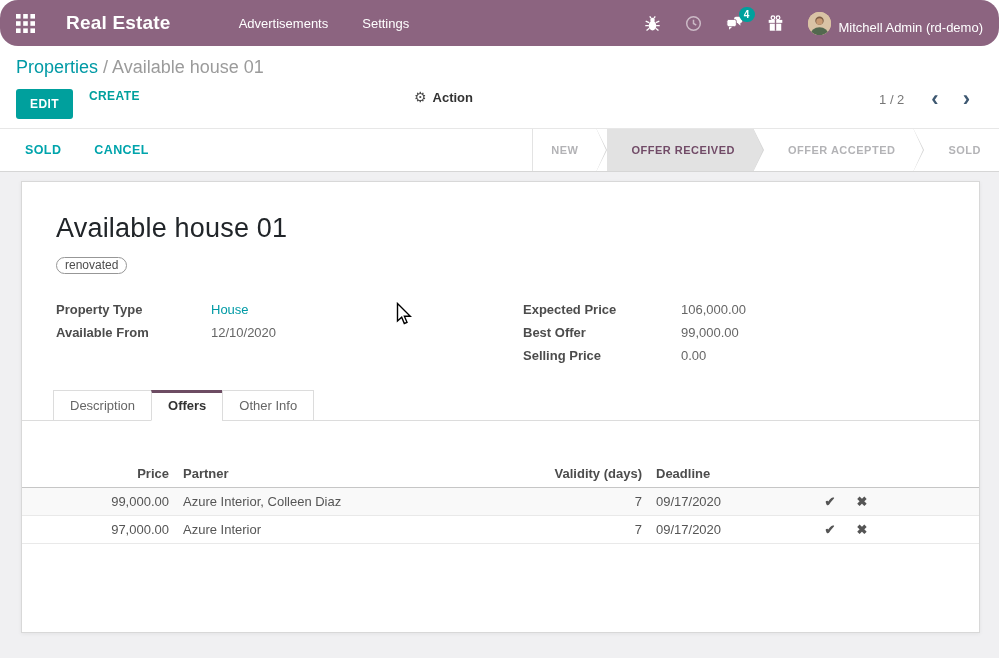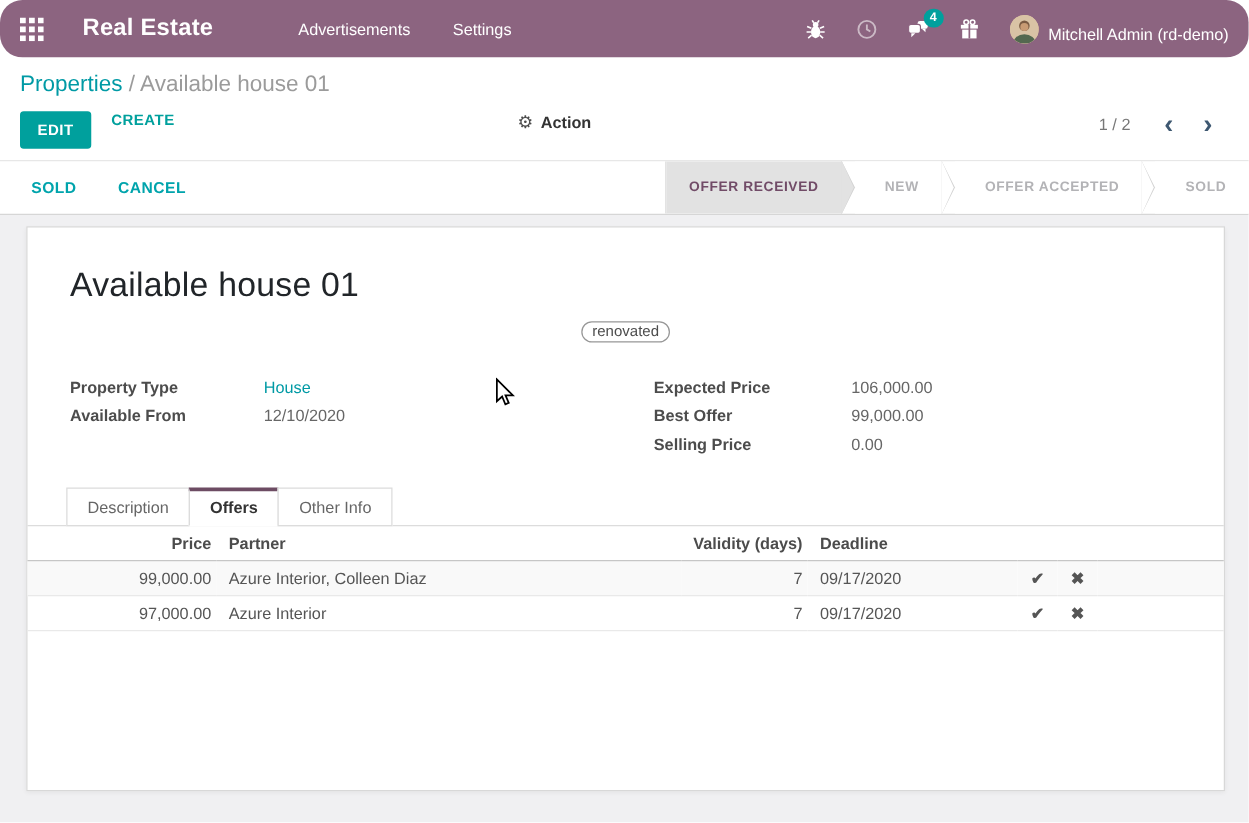--- a/index.html
+++ b/index.html
@@ -80,21 +80,21 @@
   .step.active:not(:last-child)::after { border-left-color:#e2e2e2; }
 
   
   .content { background:#f0f0f2; height:486px; padding:9px 19px 25px 21px; }
   .sheet {
     background:#fff; border:1px solid #d8d8d8; box-shadow:0 1px 4px rgba(0,0,0,.06);
     height:452px; display:flex; flex-direction:column;
   }
   .sheet-top { padding:31px 34px 0 34px; }
   .record-title { font-size:27px; color:#212529; font-weight:400; letter-spacing:.2px; }
-  .tag-row { margin-top:13px;text-align:center; }
+  .tag-row { margin-top:13px; }
   .tag-pill {
     display:inline-block; border:1px solid #979797; border-radius:10px; padding:0px 8px 1px 8px;
     font-size:12px; color:#4c4c4c; background:#fff;
   }
   .field-grid { display:grid; grid-template-columns:447px 1fr; margin-top:28px; }
   .field-col { display:grid; row-gap:8px; align-content:start; }
   .field-row { display:grid; grid-template-columns:155px auto; align-items:baseline; }
   .field-col.right .field-row { grid-template-columns:158px auto;padding-left:20px; }
   .field-label { font-weight:bold; color:#4c4c4c; font-size:13px; }
   .field-value { color:#666; font-size:13px; }
@@ -105,21 +105,21 @@
   .tab {
     background:#fff; border:1px solid #dcdcdc; margin-bottom:-1px; margin-right:-1px;
     padding:7px 16px 7px 16px; font-size:13px; color:#666; cursor:pointer;
   }
   .tab.active {
     border-top:3px solid #6d4c63; padding-top:5px; border-bottom:1px solid #fff;
     color:#333; font-weight:bold;
   }
 
   
-  table.offers { width:100%; border-collapse:collapse; table-layout:fixed; }
+  table.offers { width:100%; border-collapse:collapse; table-layout:fixed;margin-top:39px; }
   table.offers th { font-size:13px; color:#4c4c4c; font-weight:bold; padding:6px 4px; border-bottom:1px solid #c6c6c6; }
   table.offers td { font-size:13px; color:#555; padding:6px 4px; }
   table.offers tbody tr { border-bottom:1px solid #e9e9e9; cursor:pointer; }
   table.offers tbody tr:nth-child(odd) { background:#f9f9f9; }
   .col-price   { width:151px; }
   .col-partner { width:372px; }
   .col-validity{ width:101px; }
   .col-deadline{ width:168px; }
   .col-act     { width:32px; }
   .cell-right { text-align:right; }
@@ -227,22 +227,22 @@
     </div>
   </div>
 </div>
 
 <div class="statusbar">
   <div class="sb-buttons">
     <button class="sb-btn">SOLD</button>
     <button class="sb-btn">CANCEL</button>
   </div>
   <div class="pipeline">
+    <div class="step">NEW</div>
     <div class="step active">OFFER RECEIVED</div>
-    <div class="step">NEW</div>
     <div class="step">OFFER ACCEPTED</div>
     <div class="step">SOLD</div>
   </div>
 </div>
 
 <div class="content">
   <div class="sheet">
     <div class="sheet-top">
       <div class="record-title">Available house 01</div>
       <div class="tag-row">

